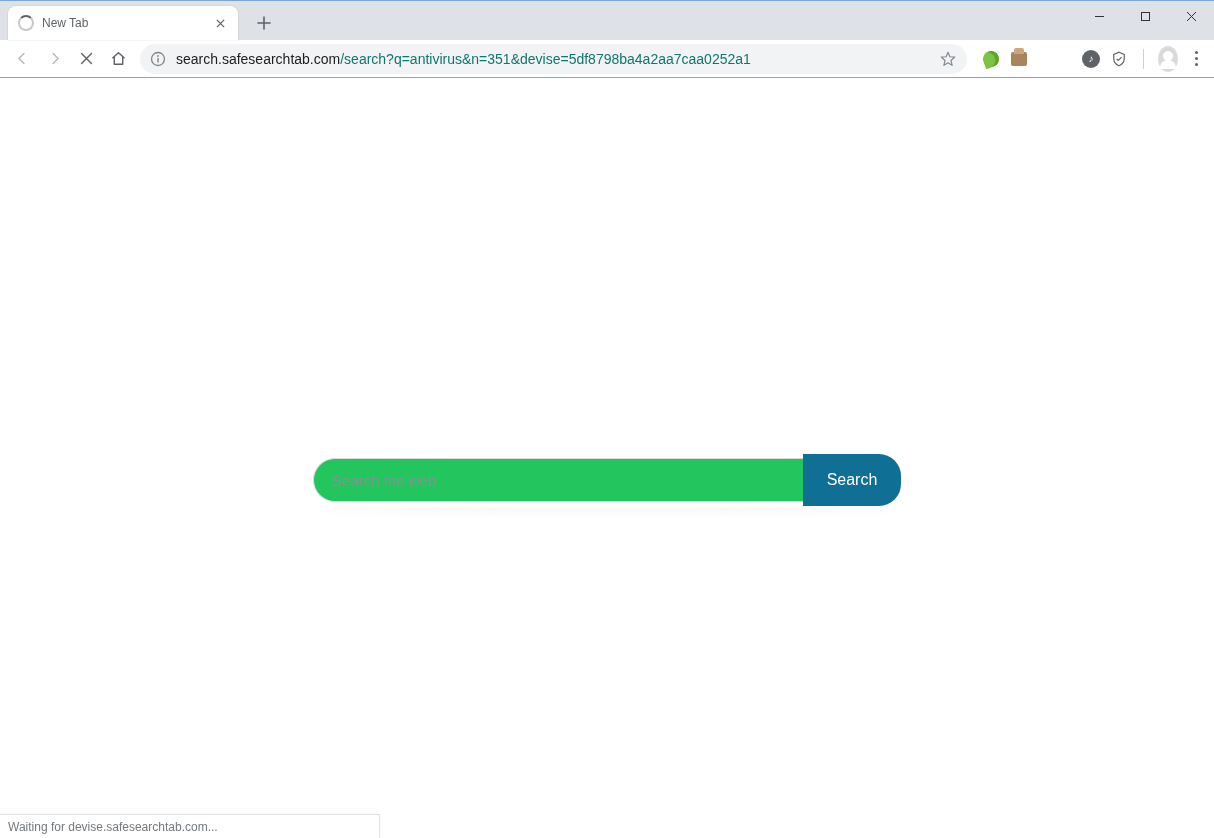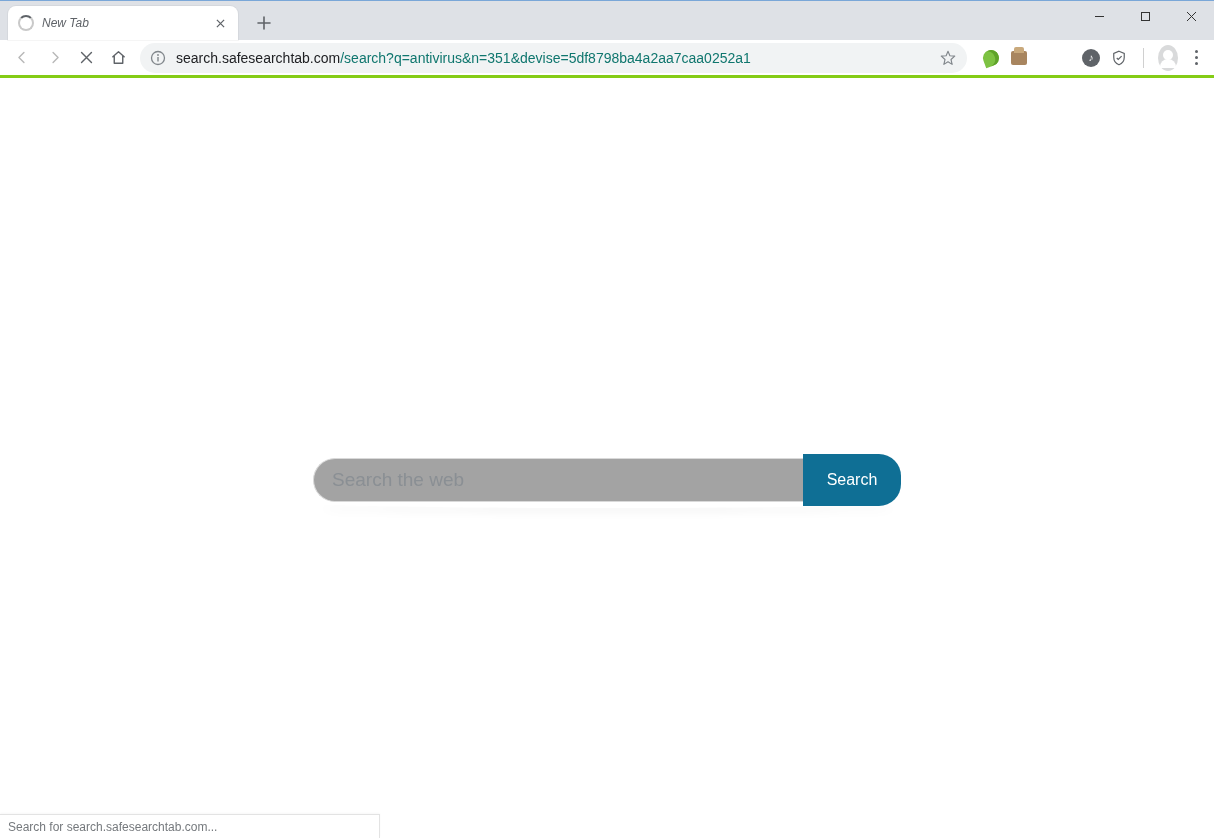--- a/index.html
+++ b/index.html
@@ -6,38 +6,37 @@
   html, body { width: 1214px; height: 838px; font-family: "Segoe UI", Arial, sans-serif; overflow: hidden; background: #fff; }
 
   
   .titlebar { height: 40px; background: #dee1e6; border-top: 1px solid #7aa7d8; position: relative; display: flex; align-items: flex-end; }
   .tabs { display: flex; align-items: flex-end; height: 100%; padding-left: 8px; }
   .tab {
     display: flex; align-items: center; height: 34px; width: 230px;
     background: #fff; border-top-left-radius: 8px; border-top-right-radius: 8px;
     padding: 0 10px; position: relative; margin-top: 6px;
     box-shadow: 0 0 0 1px rgba(0,0,0,0.04);
-    font-style: italic;
   }
   .tab-spinner {
     width: 16px; height: 16px; border: 2px solid #c9c9c9; border-top-color: #5f6368;
     border-radius: 50%; flex-shrink: 0; margin-right: 8px;
   }
   .tab-title { font-size: 12px; color: #5f6368; flex: 1; white-space: nowrap; overflow: hidden; }
   .tab-close { width: 16px; height: 16px; display:flex; align-items:center; justify-content:center; color:#5f6368; border-radius:50%; }
   .tab-close svg { width: 9px; height: 9px; }
   .newtab-btn { width: 28px; height: 28px; margin-left: 12px; margin-bottom: 3px; display:flex; align-items:center; justify-content:center; color:#5f6368; border-radius:50%; }
   .newtab-btn svg { width: 14px; height: 14px; }
 
   .window-controls { position:absolute; right:0; top:0; height: 30px; display:flex; }
   .win-btn { width: 46px; height: 30px; display:flex; align-items:center; justify-content:center; color:#333; }
   .win-btn svg { width: 11px; height: 11px; }
 
   
-  .toolbar { height: 38px; background: #fff; display:flex; align-items:center; padding: 0 8px; border-bottom: 3px solid #84cc16; gap: 4px; }
+  .toolbar { height: 38px; background: #fff; display:flex; align-items:center; padding: 0 8px; border-bottom: 1px solid #84cc16; gap: 4px; }
   .nav-icon { width: 28px; height: 28px; display:flex; align-items:center; justify-content:center; color:#5f6368; border-radius:50%; }
   .nav-icon.disabled { color:#b8b8b8; }
   .nav-icon svg { width: 17px; height: 17px; }
 
   .omnibox {
     flex: 1; height: 30px; background: #f1f3f4; border-radius: 15px;
     display:flex; align-items:center; padding: 0 10px; margin: 0 4px;
     font-size: 14px; color:#202124;
   }
   .omnibox .info-ic { width:16px; height:16px; color:#80868b; margin-right:10px; display:flex; align-items:center; }
@@ -69,22 +68,22 @@
     width: 588px; height: 44px;
   }
   .searchbox-wrap::after{
     content:""; position:absolute; left:4px; right:2px; bottom:-6px; height:10px;
     border-radius:50%;
     box-shadow: 0 6px 10px -4px rgba(0,0,0,0.15);
     z-index:-1;
   }
   .search-input {
     flex:1; height:44px; border:1px solid #d9d9d9; border-right:none;
-    border-radius: 22px 0 0 22px; padding:15px 18px; font-size:19px; color:#333;
-    outline:none; background:#a3a3a3;
+    border-radius: 22px 0 0 22px; padding:15px 18px; font-size:15px; color:#333;
+    outline:none; background:#22c55e;
   }
   .search-input::placeholder { color:#8a8f94; }
   .search-btn {
     width: 98px; height:52px; border:none; background:#0f6f95; color:#fff;
     font-size:16px; border-radius:0 22px 22px 0; cursor:pointer;
   }
 
   
   .statusbar {
     position:absolute; left:0; bottom:0; height:24px; min-width:380px;
@@ -202,15 +201,15 @@
   </div>
 </div>
 
 <div class="page">
   <div class="searchbox-wrap">
     <input class="search-input" type="text" placeholder="Search the web" style="">
     <button class="search-btn">Search</button>
   </div>
 
   <div class="statusbar">
-    <span>Search for search.safesearchtab.com...</span>
+    <span>Waiting for devise.safesearchtab.com...</span>
   </div>
 </div>
 
 </body></html>

